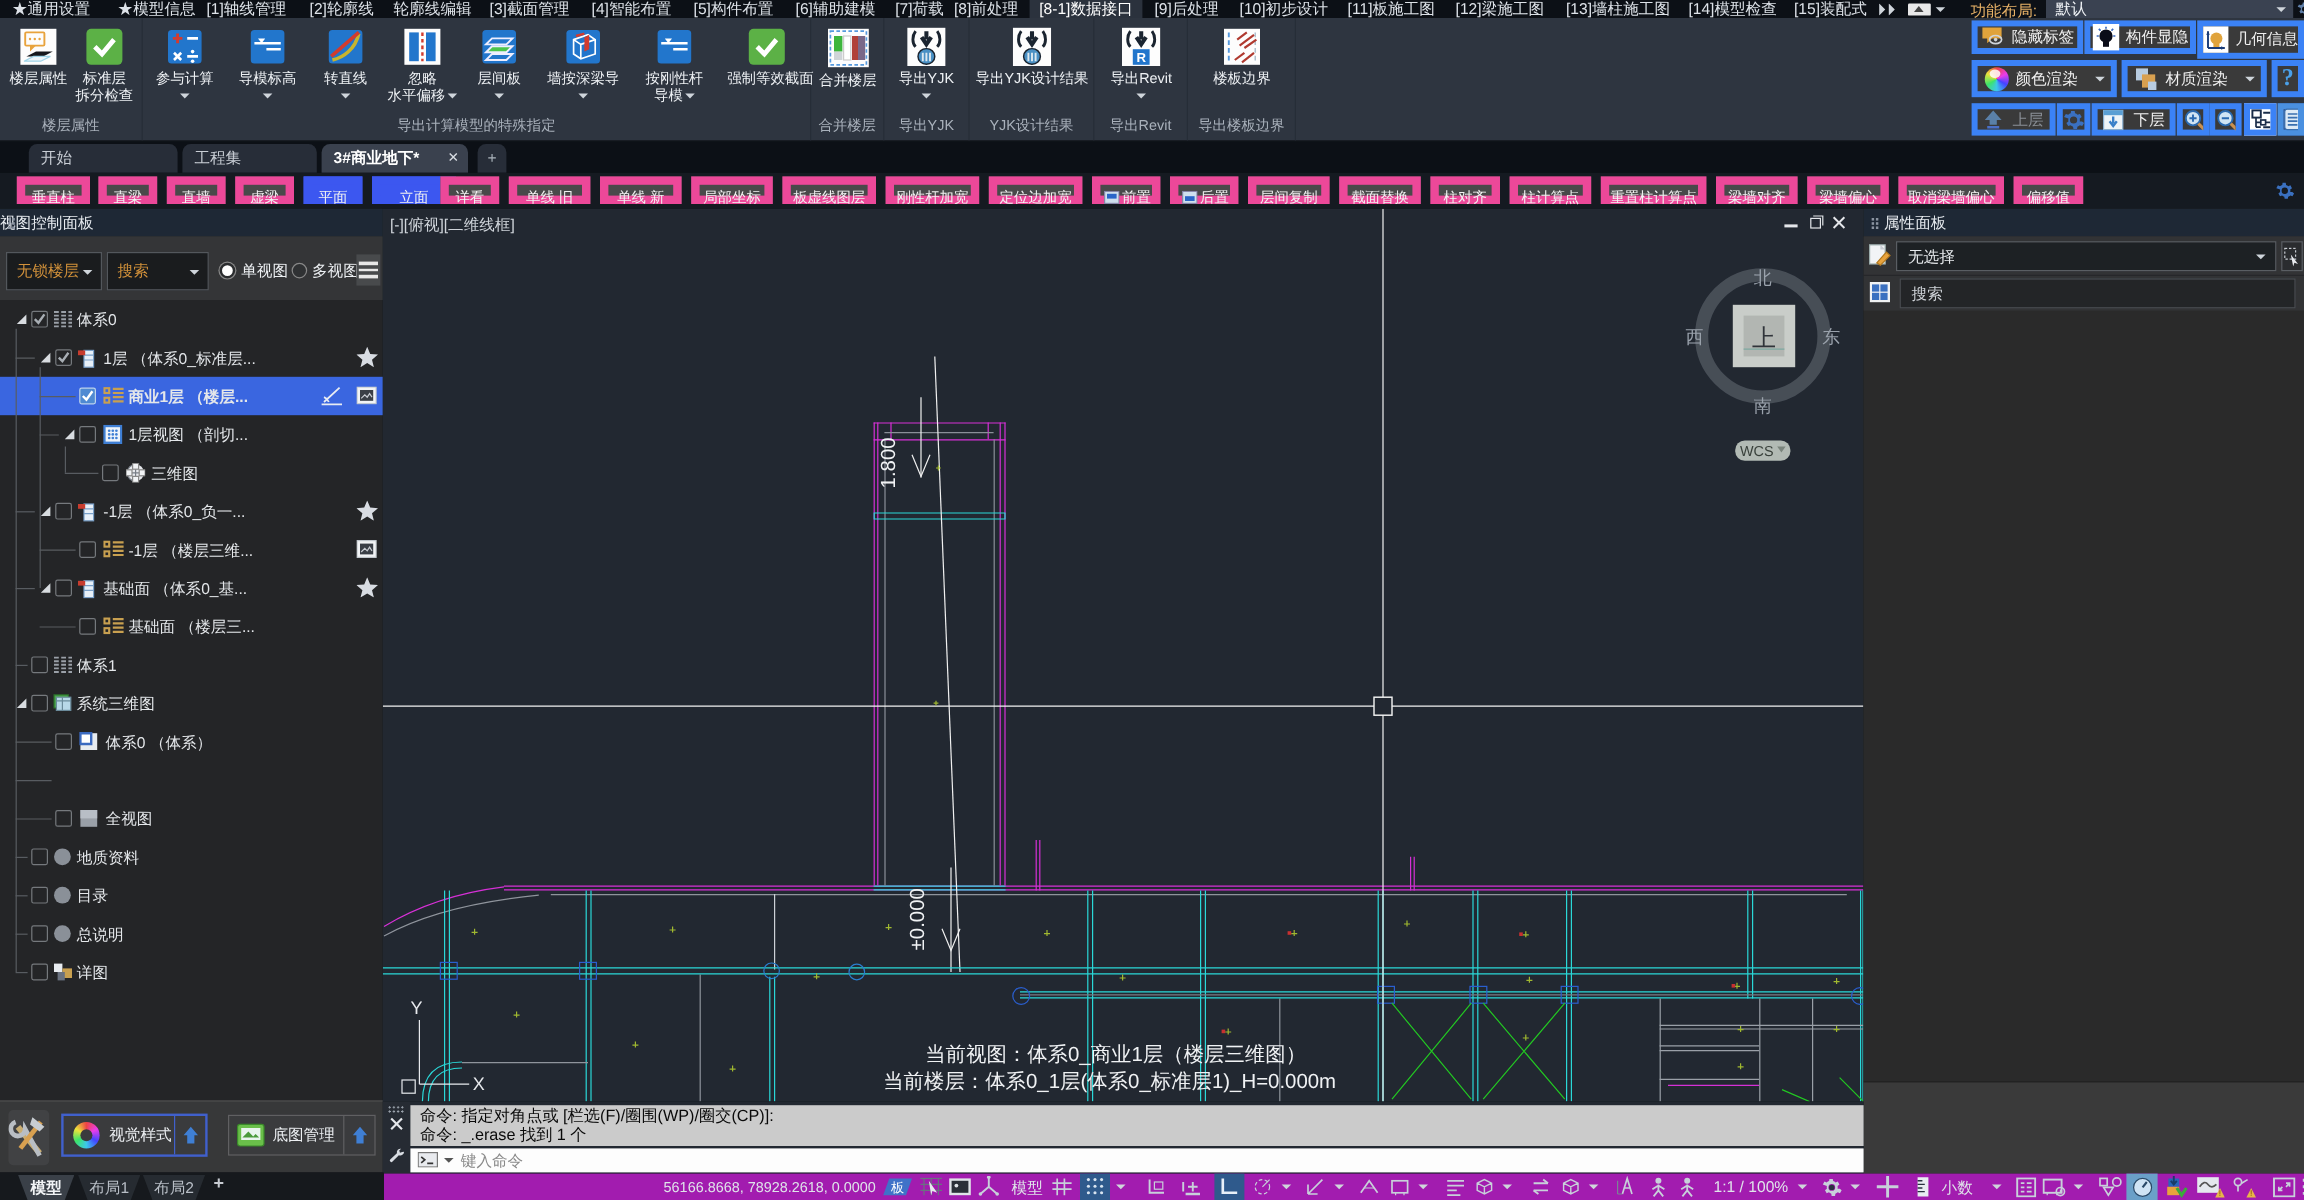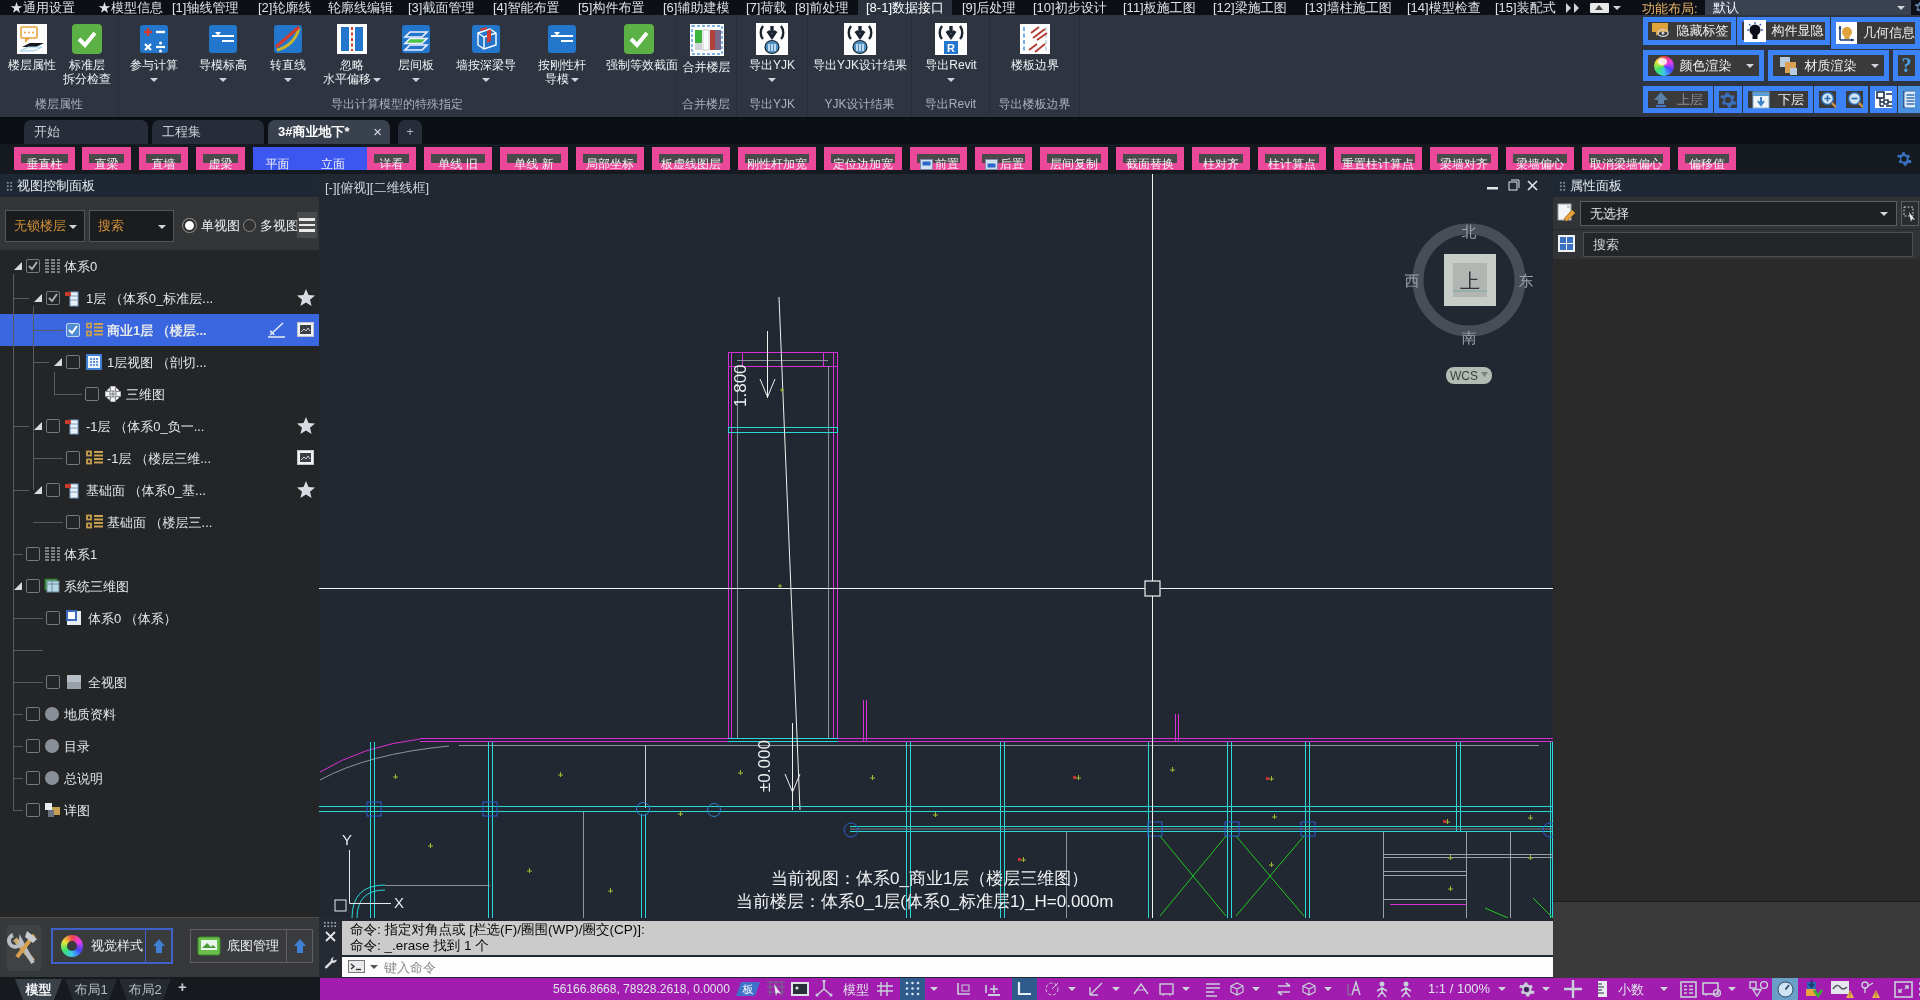--- a/index.html
+++ b/index.html
@@ -18,21 +18,21 @@
 
 #tabsrow{position:absolute;left:0;top:118px;width:1920px;height:26px;background:#0c1016}
 .dtab{position:absolute;top:2px;height:24px;border-radius:7px 7px 0 0;background:#272d38;color:#c9ced5;font-size:13px;line-height:24px;padding-left:10px}
 .dtab.on{background:#3a414e;color:#fff;font-weight:bold}
 
 #toolbar{position:absolute;left:0;top:144px;width:1920px;height:30px;background:#151a21}
 .tbtn{position:absolute;top:3px;height:23px;background:#49494a;border:7px solid #ec4899;color:#f2f2f2;font-size:12px;line-height:21px;text-align:center;white-space:nowrap}
 .tbtn.blue{background:#3c57f0;border-color:#3c57f0}
 
 #lpanel{position:absolute;left:0;top:174px;width:319px;height:803px;background:#242527}
-#lphead{position:absolute;left:0;top:0;width:319px;height:23px;background:#1e2835;color:#e8ecf0;font-size:13px;line-height:23px;padding-left:17px}
+#lphead{position:absolute;left:0;top:0;width:319px;height:23px;background:#1e2835;color:#e8ecf0;font-size:13px;line-height:23px;}
 #lpctrl{position:absolute;left:0;top:23px;width:319px;height:53px;background:#343537}
 .dd{position:absolute;background:#1a1c1e;border:1px solid #53575c;color:#d2913a;font-size:13px;line-height:30px;padding-left:8px}
 .tree{position:absolute;left:0;top:76px;width:319px;height:660px;font-size:13px;color:#e4e7ea}
 .trow{position:absolute;left:0;width:319px;height:32px;display:flex;align-items:center}
 .trow.sel{background:#3a66e0;font-weight:bold}
 .cb{width:14px;height:14px;border:1px solid #75797d;border-radius:2px;flex:none;position:relative}
 
 #rpanel{position:absolute;left:1553px;top:174px;width:367px;height:804px;background:#2b2b2b}
 
 #canvas{position:absolute;left:319px;top:174px;width:1234px;height:744px;background:#222831}
@@ -367,21 +367,21 @@
 <div class="dtab" style="left:152px;width:112px">工程集</div>
 <div class="dtab on" style="left:268px;width:122px">3#商业地下*<span style="position:absolute;right:8px;top:0;font-weight:normal;color:#d8dce2;font-size:15px">×</span></div>
 <div class="dtab" style="left:398px;width:24px;text-align:center;padding-left:0;color:#aab2ba">+</div>
 </div>
 <div id="toolbar">
 <div class="tbtn" style="left:14px;width:61px">垂直柱</div>
 <div class="tbtn" style="left:82px;width:49px">直梁</div>
 <div class="tbtn" style="left:139px;width:49px">直墙</div>
 <div class="tbtn" style="left:196px;width:49px">虚梁</div>
 <div class="tbtn blue" style="left:253px;width:49px">平面</div>
-<div class="tbtn blue" style="left:298px;width:70px">立面</div>
+<div class="tbtn blue" style="left:310px;width:70px">立面</div>
 <div class="tbtn" style="left:367px;width:49px">详看</div>
 <div class="tbtn" style="left:424px;width:68px">单线 旧</div>
 <div class="tbtn" style="left:500px;width:68px">单线 新</div>
 <div class="tbtn" style="left:576px;width:68px">局部坐标</div>
 <div class="tbtn" style="left:652px;width:78px">板虚线图层</div>
 <div class="tbtn" style="left:738px;width:78px">刚性杆加宽</div>
 <div class="tbtn" style="left:824px;width:78px">定位边加宽</div>
 <div class="tbtn" style="left:910px;width:57px;padding-left:18px;text-align:left"><svg width="13" height="11" style="position:absolute;left:3px;top:5px">
         <rect x="0.5" y="0.5" width="12" height="10" fill="#cfe0ee" stroke="#88a"></rect>
         <rect x="2.5" y="2.5" width="8" height="4" fill="#2a66c8"></rect>

